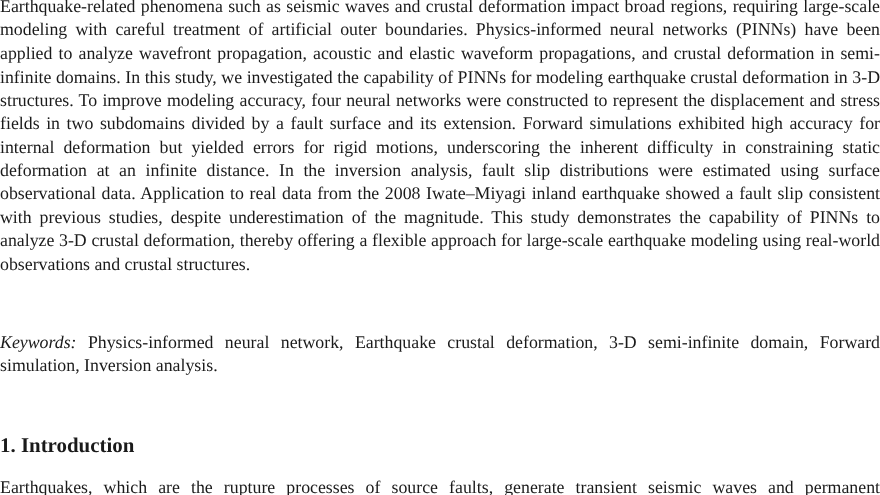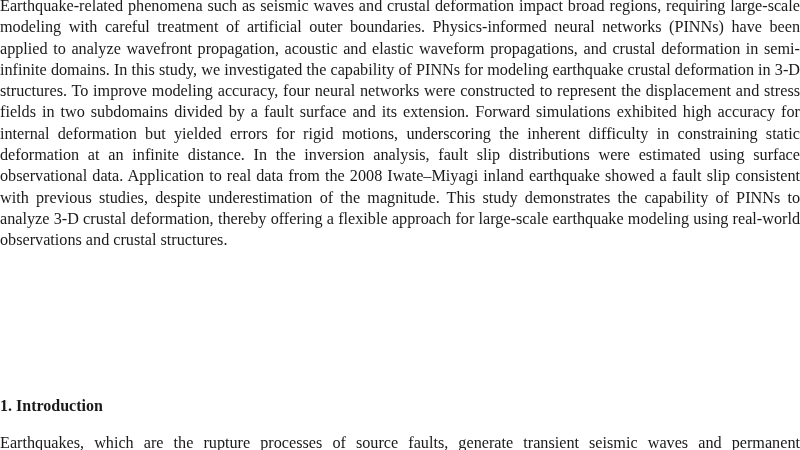--- a/index.html
+++ b/index.html
@@ -41,21 +41,21 @@
     text-align-last: left;
   }
   .keywords .kw-label {
     font-style: italic;
   }
   .section-heading {
     position: absolute;
     top: 399px;
     left: 0;
     margin: 0;
-    font-size: 16px;
+    font-size: 19px;
     font-weight: bold;
     line-height: 21px;
   }
   .intro-text {
     position: absolute;
     top: 437px;
     left: 0;
     width: 800px;
     margin: 0;
     line-height: 21.3px;
@@ -64,17 +64,21 @@
     white-space: nowrap;
     overflow: hidden;
   }
 </style>
 </head>
 <body>
 
 <div class="page">
   <p class="abstract">Earthquake-related phenomena such as seismic waves and crustal deformation impact broad regions, requiring large-scale modeling with careful treatment of artificial outer boundaries. Physics-informed neural networks (PINNs) have been applied to analyze wavefront propagation, acoustic and elastic waveform propagations, and crustal deformation in semi-infinite domains. In this study, we investigated the capability of PINNs for modeling earthquake crustal deformation in 3-D structures. To improve modeling accuracy, four neural networks were constructed to represent the displacement and stress fields in two subdomains divided by a fault surface and its extension. Forward simulations exhibited high accuracy for internal deformation but yielded errors for rigid motions, underscoring the inherent difficulty in constraining static deformation at an infinite distance. In the inversion analysis, fault slip distributions were estimated using surface observational data. Application to real data from the 2008 Iwate–Miyagi inland earthquake showed a fault slip consistent with previous studies, despite underestimation of the magnitude. This study demonstrates the capability of PINNs to analyze 3-D crustal deformation, thereby offering a flexible approach for large-scale earthquake modeling using real-world observations and crustal structures.</p>
 
+  <p class="keywords">
+    <span class="kw-label">Keywords:</span>
+    <span>Physics-informed neural network, Earthquake crustal deformation, 3-D semi-infinite domain, Forward simulation, Inversion analysis.</span>
+  </p>
 
   <h2 class="section-heading">1. Introduction</h2>
 
   <p class="intro-text">Earthquakes, which are the rupture processes of source faults, generate transient seismic waves and permanent</p>
 </div>
 
 </body></html>

